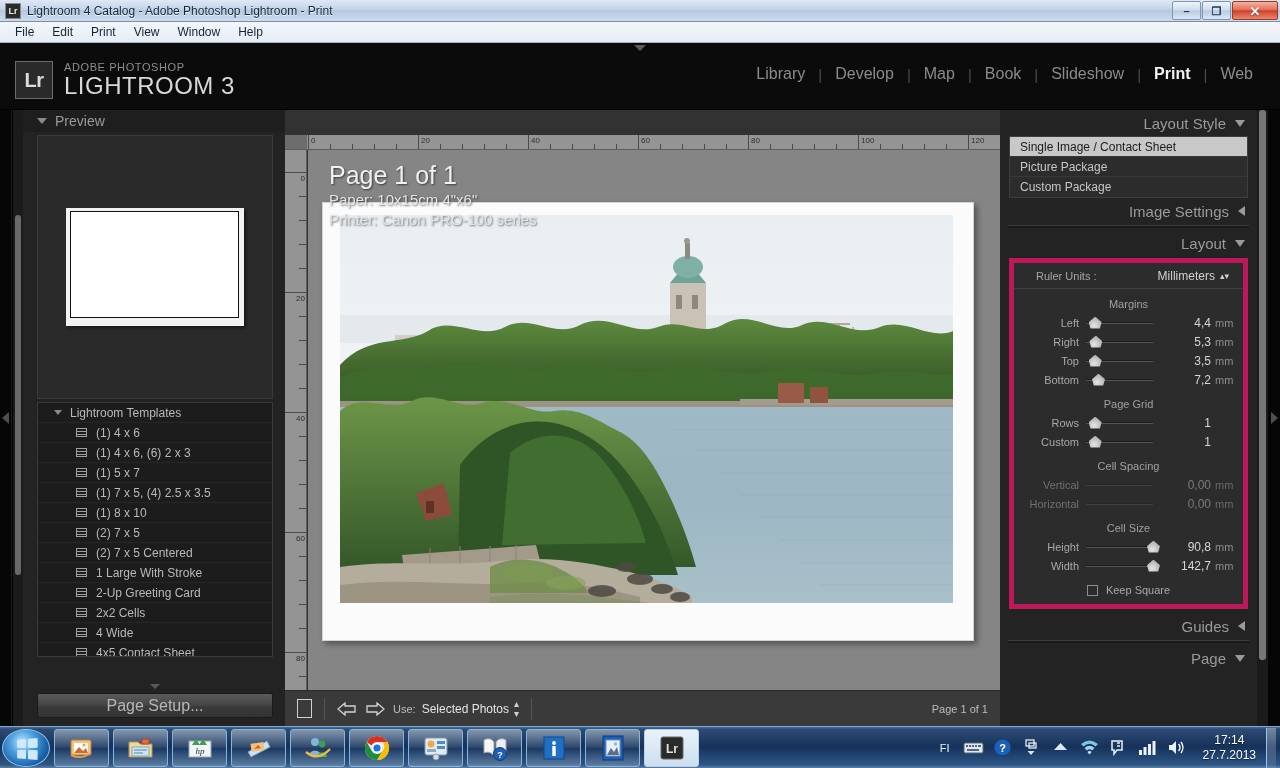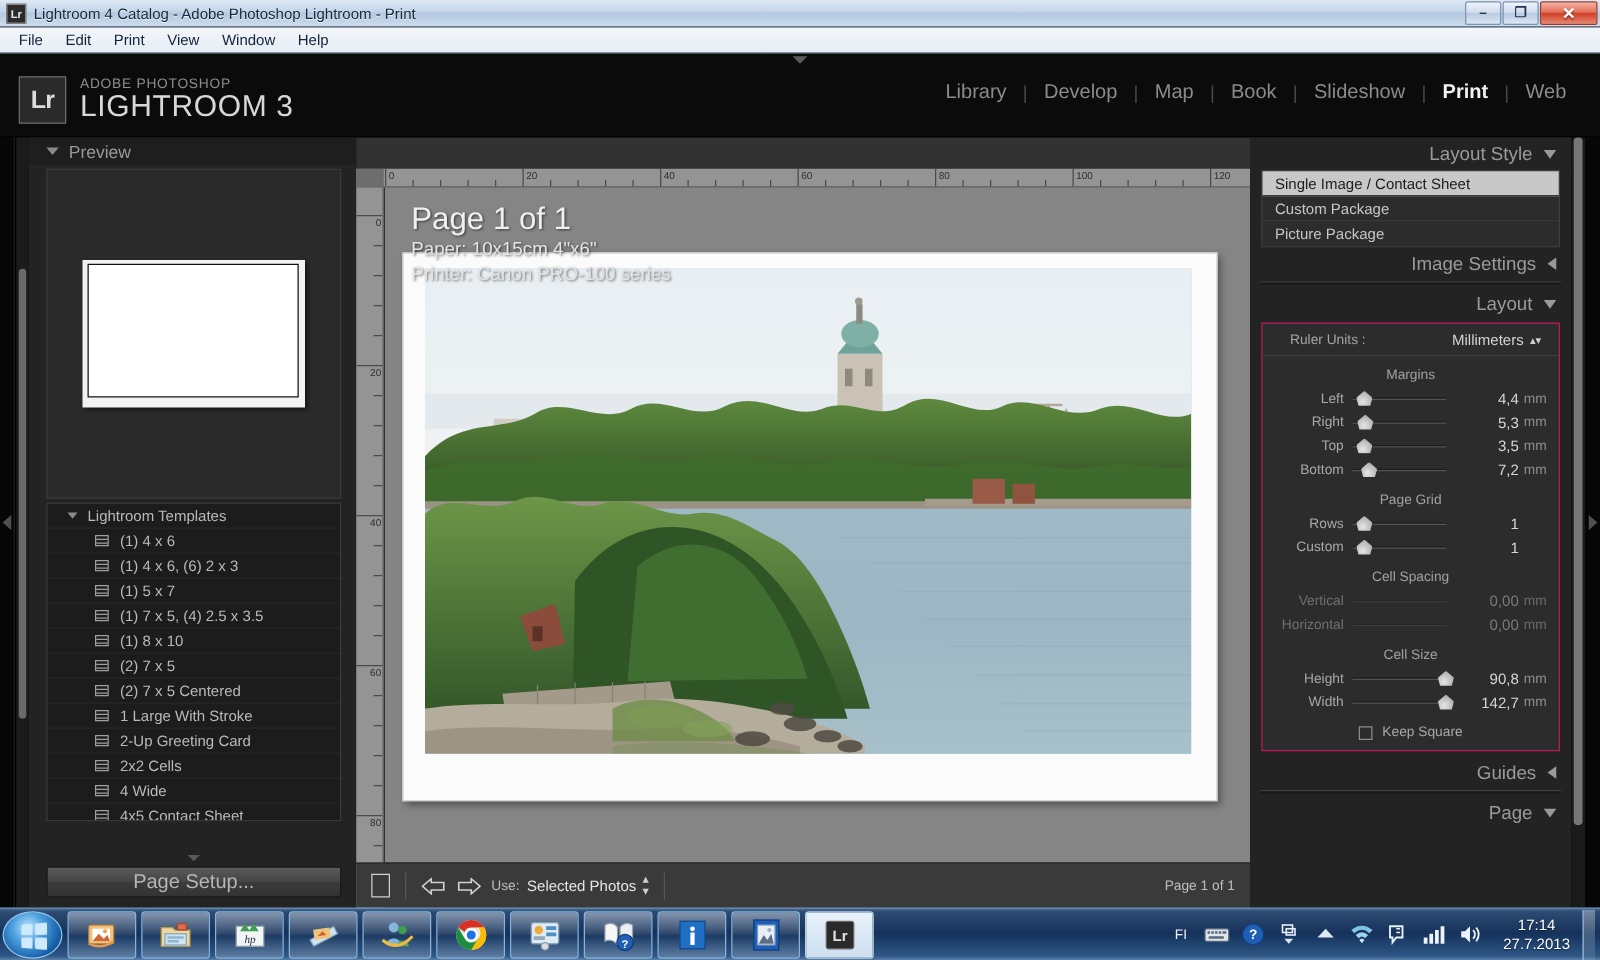--- a/index.html
+++ b/index.html
@@ -315,21 +315,21 @@
   }
   .style-item {
     height: 20px; line-height: 20px; padding-left: 10px;
     font-size: 12px; color: #c6c6c6; cursor: pointer;
     border-bottom: 1px solid #383838;
   }
   .style-item:last-child { border-bottom: none; }
   .style-item.sel { background: #c8c8c8; color: #1c1c1c; }
 
   .layout-body {
-    margin: 2px 9px 0 9px; border: 1px solid #be185d; background: #2c2c2c;
+    margin: 2px 9px 0 9px; border: 5px solid #be185d; background: #2c2c2c;
     padding-bottom: 8px;
   }
   .ruler-units {
     display: flex; align-items: center; height: 26px;
     border-bottom: 1px solid #3e3e3e; padding: 0 14px 0 22px;
   }
   .ru-label { font-size: 11px; color: #a5a5a5; }
   .ru-val { margin-left: auto; font-size: 12px; color: #d2d2d2; }
   .ru-step { margin-left: 5px; font-size: 9px; color: #cfcfcf; }
   .grp-title {
@@ -769,22 +769,22 @@
     </div>
 
     <div class="rightpanel">
 
       <div class="rp-head">
         <span>Layout Style</span>
         <span class="tri-down"></span>
       </div>
       <div class="style-list">
         <div class="style-item sel">Single Image / Contact Sheet</div>
+        <div class="style-item">Picture Package</div>
         <div class="style-item">Custom Package</div>
-        <div class="style-item">Picture Package</div>
       </div>
 
       <div class="rp-head">
         <span>Image Settings</span>
         <span class="tri-left"></span>
       </div>
       <div class="rp-div2"></div>
 
       <div class="rp-head">
         <span>Layout</span>

